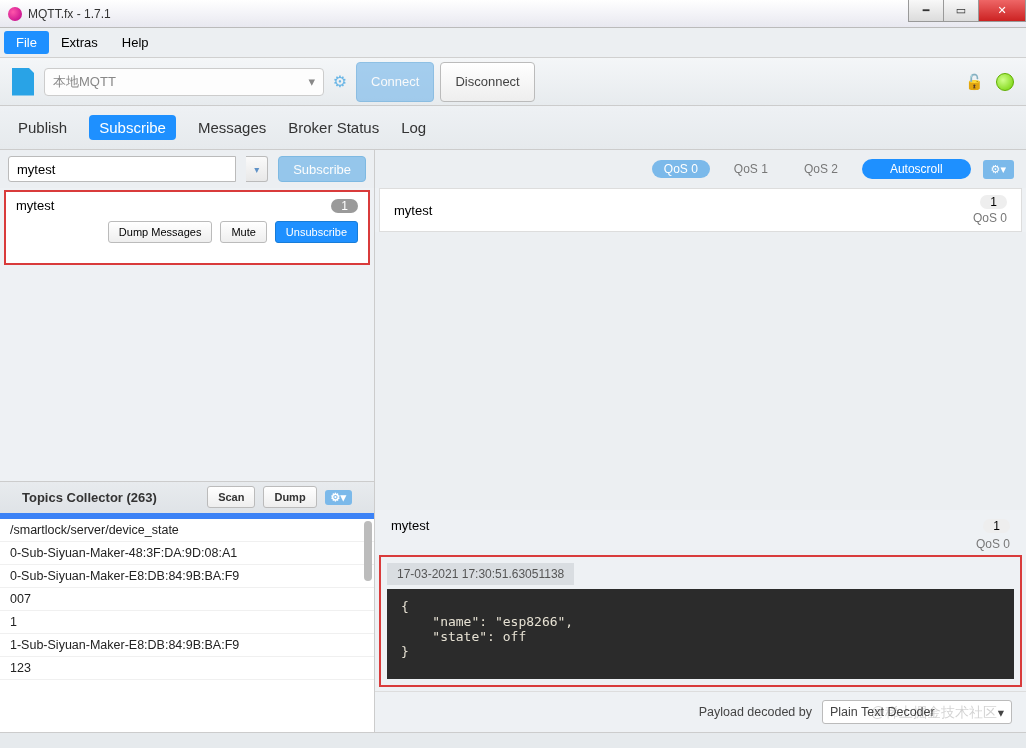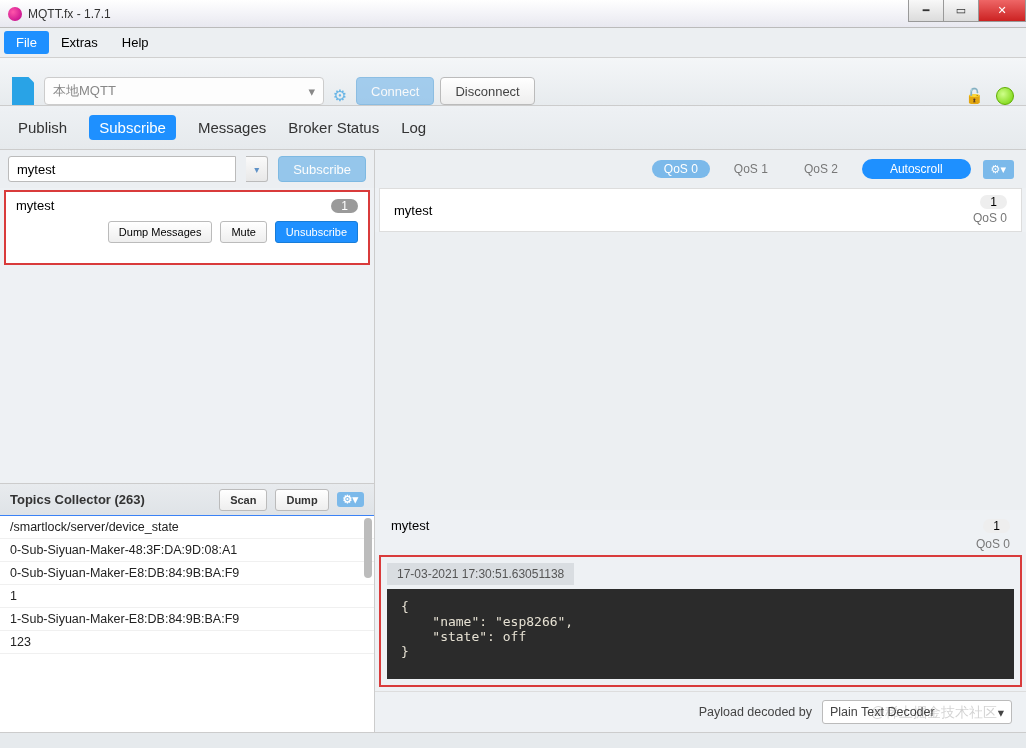--- a/index.html
+++ b/index.html
@@ -11,25 +11,25 @@
 .win-controls { position: absolute; right: 0; top: 0; display: flex; }
 .win-btn { width: 36px; height: 22px; background: linear-gradient(#f8f8f8,#dcdcdc); border: 1px solid #999; border-top: none; margin-left: -1px; display:flex; align-items:center; justify-content:center; font-size:11px; color:#333; }
 .win-btn.close { background: linear-gradient(#e66,#c22); color:#fff; width:48px; border-top-right-radius:0; }
 
 
 .menubar { height: 30px; background: #eceff2; display: flex; align-items: center; padding: 0 4px; font-size: 13px; border-bottom: 1px solid #d0d0d0; }
 .menu-item { padding: 4px 12px; border-radius: 3px; cursor: pointer; }
 .menu-item.active { background: #1e90ff; color:#fff; }
 
 
-.connbar { height: 48px; background: linear-gradient(#f4f6f8,#e7ebee); display:flex; align-items:flex-end; padding: 0 12px; border-bottom:1px solid #ccc; gap:6px; }
+.connbar { height: 48px; background: linear-gradient(#f4f6f8,#e7ebee); display:flex; align-items:center; padding: 0 12px; border-bottom:1px solid #ccc; gap:6px; }
 .file-icon { width:22px; height:28px; background:#29a3e6; clip-path: polygon(0 0,75% 0,100% 20%,100% 100%,0 100%); margin-right:4px; }
 .profile-select { flex:0 0 280px; height:28px; border:1px solid #ccc; border-radius:4px; background:#fdfdfd; padding:0 8px; color:#888; font-size:13px; display:flex; align-items:center; justify-content:space-between; }
 .gear-icon { width:20px; height:20px; color:#6ab6e6; display:flex; align-items:center; justify-content:center; font-size:16px; }
-.btn { height:28px; padding:0 14px; border-radius:4px; font-size:13px; display:flex; align-items:center; cursor:pointer; }
+.btn { height:40px; padding:0 14px; border-radius:4px; font-size:13px; display:flex; align-items:center; cursor:pointer; }
 .btn.connect { background:#7bb9ea; color:#fff; border:1px solid #5aa4db; opacity:.65; }
 .btn.disconnect { background:linear-gradient(#fff,#eee); border:1px solid #bbb; color:#444; }
 .lock-icon { margin-left:auto; color:#555; font-size:15px; margin-right:6px; }
 .status-dot { width:18px; height:18px; border-radius:50%; background: radial-gradient(circle at 6px 6px,#cfff8a,#6fcf00); border:1px solid #5fae00; }
 
 
 .tabbar { height:44px; background:linear-gradient(#eef1f4,#e6eaed); display:flex; align-items:center; padding:0 18px; gap:22px; border-bottom:1px solid #ccc; font-size:15px; color:#333; }
 .tab { cursor:pointer; }
 .tab.active { background:#1e90ff; color:#fff; padding:4px 10px; border-radius:4px; }
 
@@ -48,24 +48,24 @@
 .sub-box { border:2px solid #d93b3b; margin:2px 4px; background:#fff; padding-bottom:16px; }
 .sub-item { display:flex; flex-direction:column; padding:6px 10px 4px; font-size:13px; }
 .sub-head { display:flex; align-items:center; justify-content:space-between; }
 .count-pill { background:#9a9a9a; color:#fff; border-radius:10px; padding:0 10px; font-size:12px; }
 .sub-actions { display:flex; gap:8px; justify-content:flex-end; margin-top:8px; }
 .mini-btn { height:22px; padding:0 10px; border-radius:3px; font-size:11px; border:1px solid #bbb; background:linear-gradient(#fff,#eee); display:flex; align-items:center; cursor:pointer; }
 .mini-btn.unsub { background:#1e90ff; color:#fff; border-color:#177cd8; }
 .sub-filler { flex:1; background:#eef1f4; }
 
 
-.collector-head { height:32px; display:flex; align-items:center; padding:0 10px; gap:8px; background:linear-gradient(#e8ebee,#dfe3e7); border-top:1px solid #ccc; font-size:13px; font-weight:bold; color:#333; }
+.collector-head { height:32px; display:flex; align-items:center; padding:0 22px; gap:8px; background:linear-gradient(#e8ebee,#dfe3e7); border-top:1px solid #ccc; font-size:13px; font-weight:bold; color:#333; }
 .collector-head .spacer { flex:1; }
 .gear-pill { background:#7bb9ea; color:#fff; border-radius:3px; padding:1px 6px; font-size:11px; }
-.topic-list { flex:1; overflow:hidden; background:#fff; border-top:1px solid #3b82f6; position:relative; }
+.topic-list { flex:1; overflow:hidden; background:#fff; border-top:6px solid #3b82f6; position:relative; }
 .topic-list::after { content:""; position:absolute; right:2px; top:2px; width:8px; height:60px; background:#bcbcbc; border-radius:4px; }
 .topic-row { padding:4px 10px; font-size:12.5px; color:#222; border-bottom:1px solid #f0f0f0; }
 
 
 .qos-row { height:38px; display:flex; align-items:center; justify-content:flex-end; gap:12px; padding:0 12px; background:#eceff2; font-size:12px; color:#777; }
 .qos-pill { padding:2px 12px; border-radius:12px; }
 .qos-pill.active { background:#7bb9ea; color:#fff; }
 .autoscroll { background:#1e90ff; color:#fff; padding:3px 28px; border-radius:12px; }
 .gear-pill2 { background:#7bb9ea; color:#fff; padding:3px 8px; border-radius:3px; font-size:11px; }
 
@@ -163,20 +163,21 @@
       <span>Topics Collector (263)</span>
       <span class="spacer"></span>
       <div class="mini-btn">Scan</div>
       <div class="mini-btn">Dump</div>
       <div class="gear-pill">⚙▾</div>
     </div>
     <div class="topic-list">
       <div class="topic-row">/smartlock/server/device_state</div>
       <div class="topic-row">0-Sub-Siyuan-Maker-48:3F:DA:9D:08:A1</div>
       <div class="topic-row">0-Sub-Siyuan-Maker-E8:DB:84:9B:BA:F9</div>
+      <div class="topic-row">007</div>
       <div class="topic-row">1</div>
       <div class="topic-row">1-Sub-Siyuan-Maker-E8:DB:84:9B:BA:F9</div>
       <div class="topic-row">123</div>
 
     </div>
   </div>
 
   <div class="right-pane">
     <div class="qos-row">
       <span class="qos-pill active">QoS 0</span>

